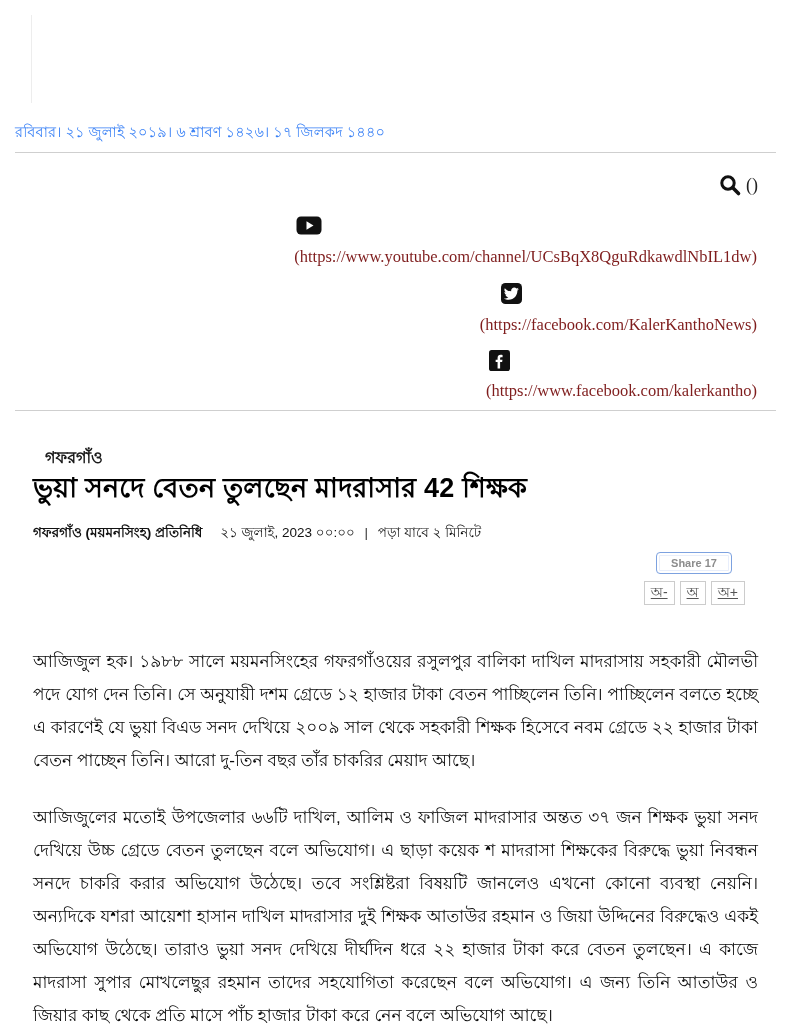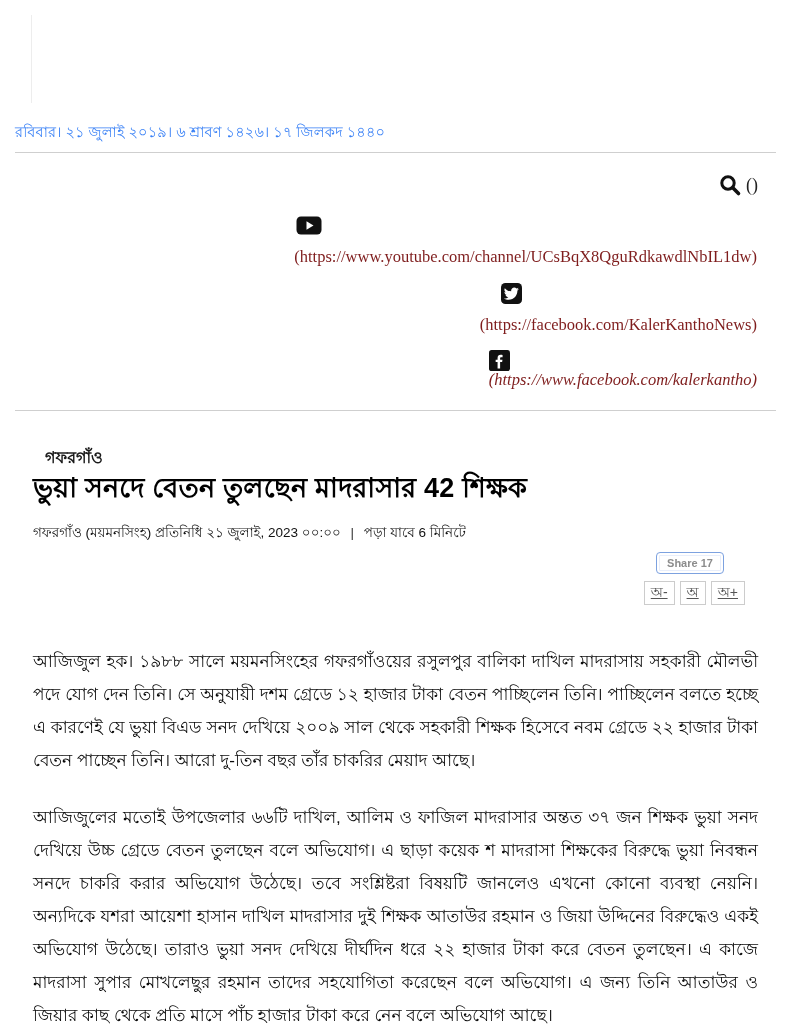--- a/index.html
+++ b/index.html
@@ -22,31 +22,31 @@
   .search-paren { font-size: 18px; color: #222; }
 
   .social-icon { display: inline-block; }
   .yt-icon { left: 296px; top: 216px; }
   .tw-icon { left: 501px; top: 283px; }
   .fb-icon { left: 489px; top: 350px; }
 
   .url-line { right: 34px; font-size: 16.5px; white-space: nowrap; color: #7f1d1d; }
   .yt-url { top: 247px; }
   .tw-url { top: 315px; }
-  .fb-url { top: 370px; font-style: italic; }
+  .fb-url { top: 381px; }
 
   
   .category { left: 45px; top: 445px; font-family: "Liberation Sans", sans-serif; font-size: 16px; font-weight: 600; color: #1a1a1a; }
   .headline { left: 33px; top: 467px; font-family: "Liberation Sans", sans-serif; font-size: 27px; font-weight: 700; color: #000; letter-spacing: 0.2px; }
   .byline { left: 33px; top: 522px; font-family: "Liberation Sans", sans-serif; font-size: 13.5px; color: #111; }
-  .byline .reporter { font-weight: 400; }
+  .byline .reporter { font-weight: 700; margin-right: 14px; }
   .byline .sep { margin: 0 6px; color: #333; }
 
   .share-btn {
-    left: 656px; top: 552px; width: 68px; height: 22px;
+    left: 656px; top: 552px; width: 76px; height: 22px;
     background: #fff; border: 1px solid #7da2e0; border-radius: 4px;
     box-shadow: inset 0 0 0 2px #ffffff, inset 0 0 0 3px #e8eefb;
     font-family: "Liberation Sans", sans-serif; font-size: 11px; font-weight: 700;
     color: #8c8c8c; display: flex; align-items: center; justify-content: center;
     cursor: pointer;
   }
 
   .font-controls { top: 581px; right: 46px; display: flex; gap: 5px; }
   .font-controls .fbtn {
     min-width: 25px; height: 24px; padding: 2px 6px;
@@ -108,21 +108,21 @@
 <div class="abs hr hr2"></div>
 
 <div class="abs category">গফরগাঁও</div>
 
 <h1 class="abs headline">ভুয়া সনদে বেতন তুলছেন মাদরাসার 42 শিক্ষক</h1>
 
 <div class="abs byline">
   <span class="reporter">গফরগাঁও (ময়মনসিংহ) প্রতিনিধি</span>
   <span>২১ জুলাই, 2023 ০০:০০</span>
   <span class="sep">|</span>
-  <span>পড়া যাবে 6 মিনিটে</span>
+  <span>পড়া যাবে ২ মিনিটে</span>
 </div>
 
 <div class="abs share-btn">Share 17</div>
 
 <div class="abs font-controls">
   <span class="fbtn">অ-</span>
   <span class="fbtn">অ</span>
   <span class="fbtn">অ+</span>
 </div>
 

